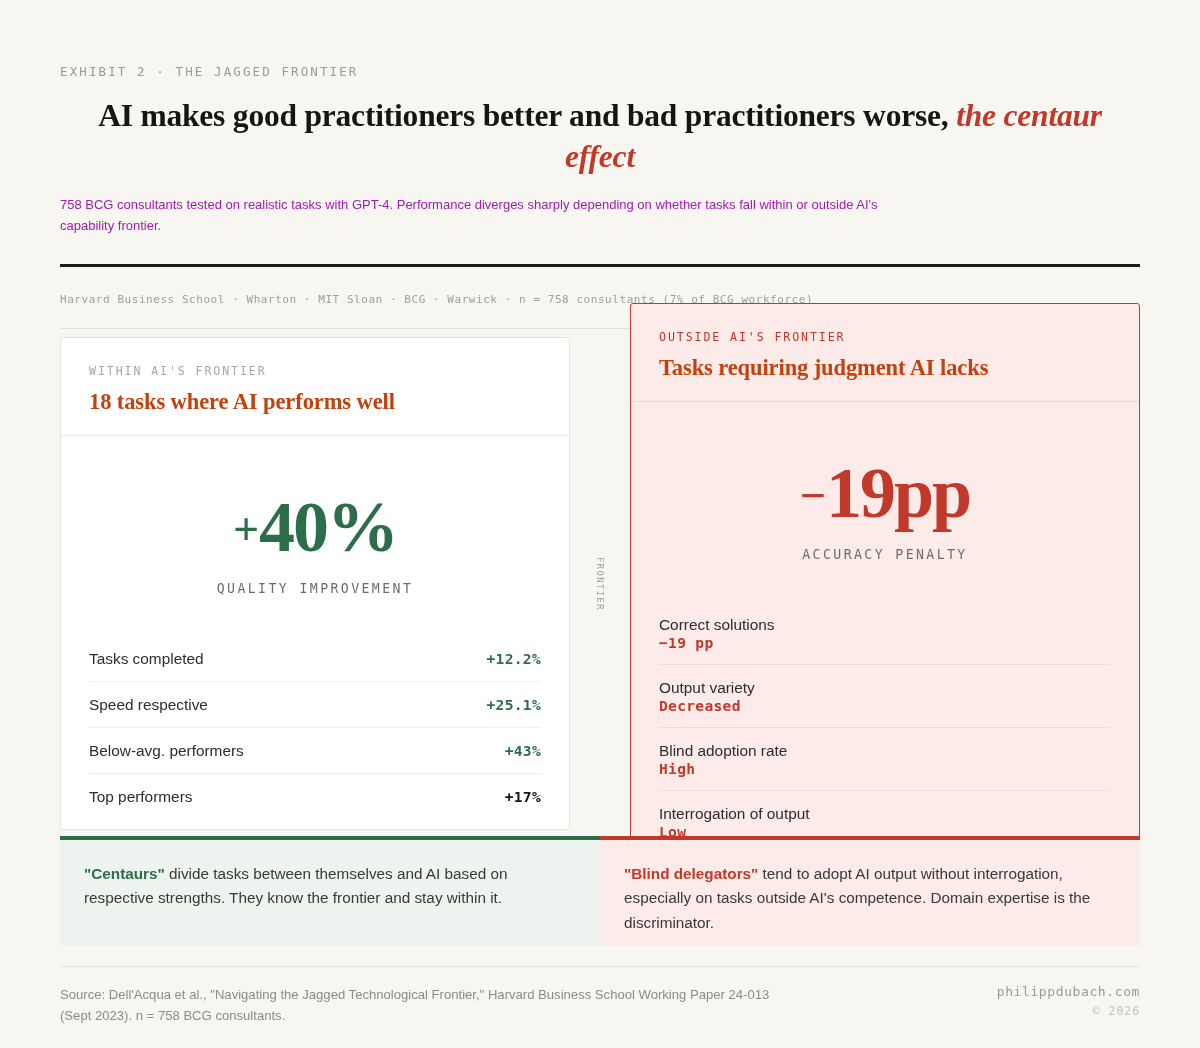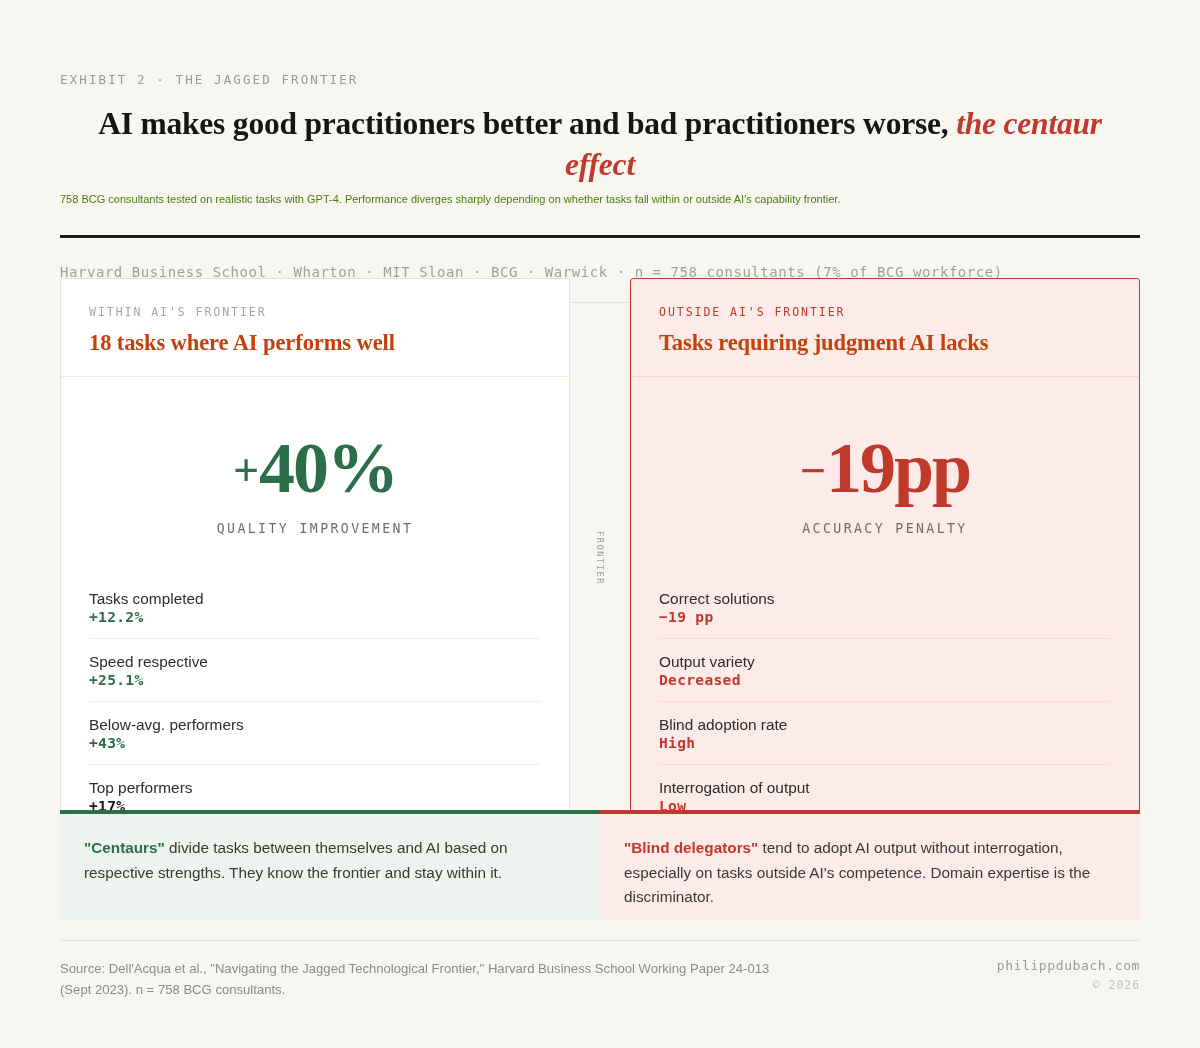--- a/index.html
+++ b/index.html
@@ -10,21 +10,21 @@
     background: #f7f6f1;
     font-family: "Liberation Sans", sans-serif;
     -webkit-font-smoothing: antialiased;
   }
 
   .page {
     position: relative;
     width: 1200px;
     height: 1048px;
     background: #f7f6f1;
-    padding: 16px 60px;
+    padding: 8px 60px;
   }
 
   
   .eyebrow {
     font-family: "DejaVu Sans Mono", monospace;
     font-size: 12.5px;
     letter-spacing: 2.1px;
     color: #9c9a92;
     padding-top: 56px;
     text-transform: uppercase;
@@ -40,37 +40,37 @@
     letter-spacing: -0.2px;
     max-width: 1090px;
     text-align: center;
   }
   .headline .accent {
     color: #c0392b;
     font-style: italic;
   }
 
   .subtitle {
-    margin-top: 4px;
-    font-size: 11px;
+    margin-top: 16px;
+    font-size: 13px;
     line-height: 1.66;
-    color: #4d7c0f;
+    color: #a21caf;
     max-width: 840px;
   }
 
   .rule-heavy {
     margin-top: 27px;
     height: 3px;
     background: #1c1b16;
     width: 1080px;
   }
 
   .meta {
     font-family: "DejaVu Sans Mono", monospace;
-    font-size: 14px;
+    font-size: 11px;
     letter-spacing: 0.55px;
     color: #a19f96;
     padding-top: 26px;
     padding-bottom: 22px;
   }
   .rule-light {
     height: 1px;
     background: #e2e0d8;
     width: 1080px;
   }
@@ -154,21 +154,21 @@
   }
 
   
   .rows { padding: 0 28px 10px 28px; }
   .row {
     display: flex;
     align-items: baseline;
     justify-content: space-between;
     padding: 14px 0 13px 0;
   }
-  .card.left .row { border-bottom: 1px solid #efeee8; flex-direction: column; }
+  .card.left .row { border-bottom: 1px solid #efeee8; }
   .card.right .row { border-bottom: 1px solid #f4dcd7; flex-direction: column; }
   .card .row.last { border-bottom: none; }
 
   .row-label {
     font-size: 15.4px;
     color: #2e2d28;
   }
   .row-value {
     font-family: "DejaVu Sans Mono", monospace;
     font-weight: bold;

